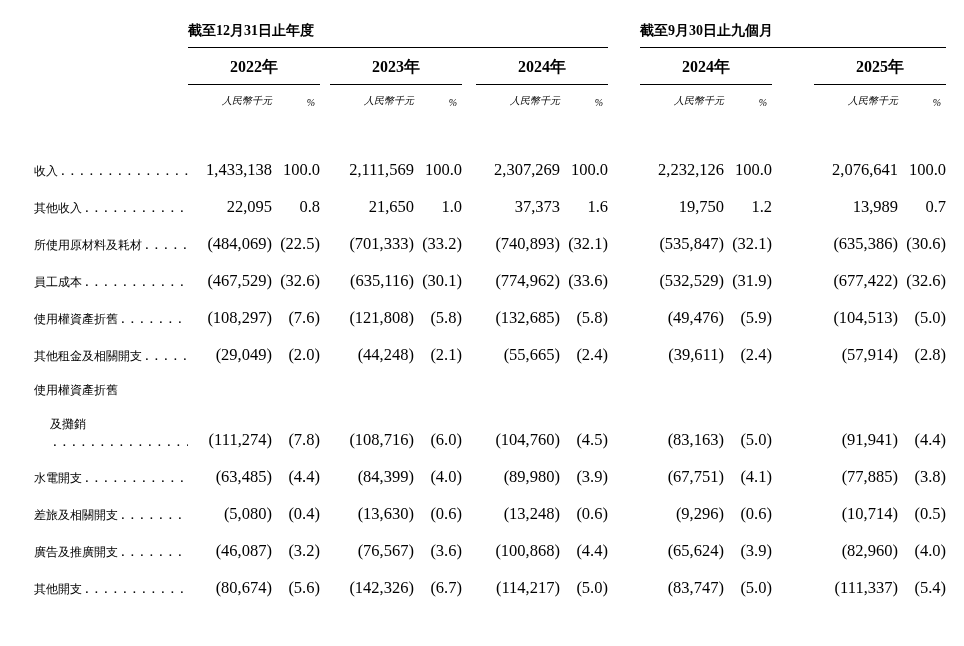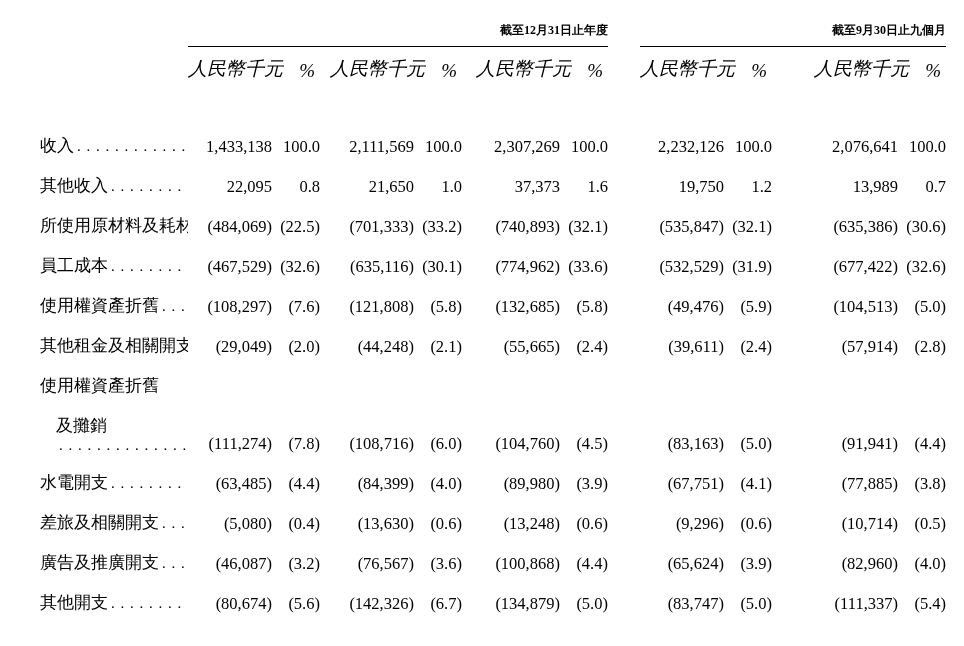--- a/index.html
+++ b/index.html
@@ -25,36 +25,36 @@
   col.c-lab { width: 154px; }
   col.c-amt { width: 84px; }
   col.c-pct { width: 48px; }
   col.c-g1  { width: 10px; }
   col.c-g2  { width: 14px; }
   col.c-g3  { width: 32px; }
   col.c-g4  { width: 42px; }
 
   
   tr.group-row td.group {
-    text-align: right;
+    text-align: left;
     font-weight: bold;
-    font-size: 12px;
+    font-size: 14px;
     padding: 10px 0 7px 0;
     border-bottom: 1.5px solid #000;
   }
   tr.year-row td.year {
     text-align: center;
     font-weight: bold;
     font-size: 16px;
     padding: 9px 0 6px 0;
     border-bottom: 1.5px solid #000;
   }
   tr.sub-row td {
     font-style: italic;
-    font-size: 19px;
+    font-size: 10px;
     padding-top: 9px;
     white-space: nowrap;
   }
   tr.sub-row td.unit { text-align: right; }
   tr.sub-row td.pcth { text-align: right; padding-right: 5px; }
   tr.note-row td.note {
     font-style: italic;
     font-size: 14.5px;
     text-align: center;
     padding-top: 4px;
@@ -69,21 +69,21 @@
   }
   tbody tr.data-row:first-child td { padding-top: 52px; }
   td.lab { overflow: hidden; }
   .labwrap {
     display: flex;
     align-items: baseline;
     width: 154px;
     overflow: hidden;
   }
   tr.indent .labwrap { padding-left: 16px; width: 154px; flex-direction: column; }
-  .labtext { flex: 0 0 auto; font-size: 17px; margin-left: 6px; }
+  .labtext { flex: 0 0 auto; font-size: 12px; }
   .leader {
     flex: 1 1 auto;
     overflow: hidden;
     white-space: nowrap;
     padding-left: 3px;
     letter-spacing: 1px;
     font-size: 15px;
   }
   td.num { text-align: right; }
   td.gapc { }
@@ -110,20 +110,32 @@
       <col class="c-amt">
         <col class="c-pct">
     </colgroup>
     <thead>
       <tr class="group-row">
         <td></td>
         <td class="group" colspan="8">截至12月31日止年度</td>
         <td class="gapc"></td>
         <td class="group" colspan="5">截至9月30日止九個月</td>
       </tr>
+      <tr class="year-row">
+        <td></td>
+        <td class="year" colspan="2">2022年</td>
+        <td class="gapc"></td>
+        <td class="year" colspan="2">2023年</td>
+        <td class="gapc"></td>
+        <td class="year" colspan="2">2024年</td>
+        <td class="gapc"></td>
+        <td class="year" colspan="2">2024年</td>
+        <td class="gapc"></td>
+        <td class="year" colspan="2">2025年</td>
+      </tr>
       <tr class="sub-row">
         <td></td>
         <td class="unit">人民幣千元</td>
         <td class="pcth">%</td>
         <td class="gapc"></td>
         <td class="unit">人民幣千元</td>
         <td class="pcth">%</td>
         <td class="gapc"></td>
         <td class="unit">人民幣千元</td>
         <td class="pcth">%</td>
@@ -384,21 +396,21 @@
         <span class="labtext">其他開支</span>
         <span class="leader">. . . . . . . . . . . . . . . . . . . . . . . . . . . . . . . . . . . . . . . . . . . . . . . . . . . . . . . . . . . . </span>
       </div>
     </td>
     <td class="num">(80,674)</td>
     <td class="num">(5.6)</td>
     <td class="gapc"></td>
     <td class="num">(142,326)</td>
     <td class="num">(6.7)</td>
     <td class="gapc"></td>
-    <td class="num">(134,879)</td>
+    <td class="num">(114,217)</td>
     <td class="num">(5.0)</td>
     <td class="gapc"></td>
     <td class="num">(83,747)</td>
     <td class="num">(5.0)</td>
     <td class="gapc"></td>
     <td class="num">(111,337)</td>
     <td class="num">(5.4)</td>
   </tr>
       </tbody>
   </table>

